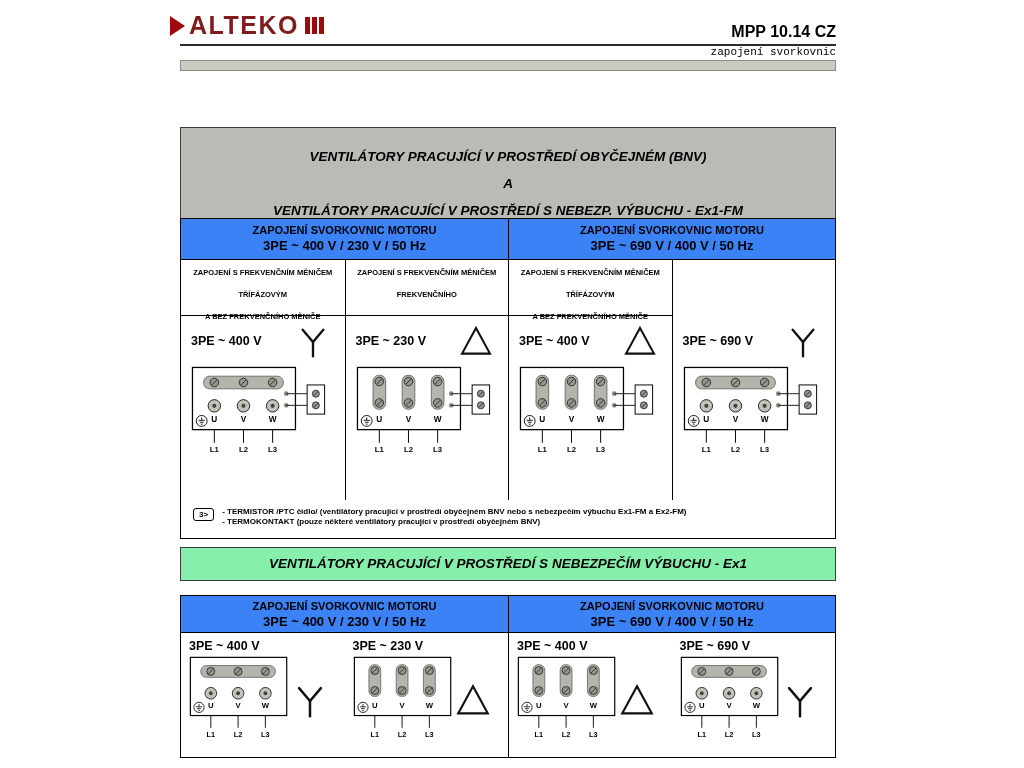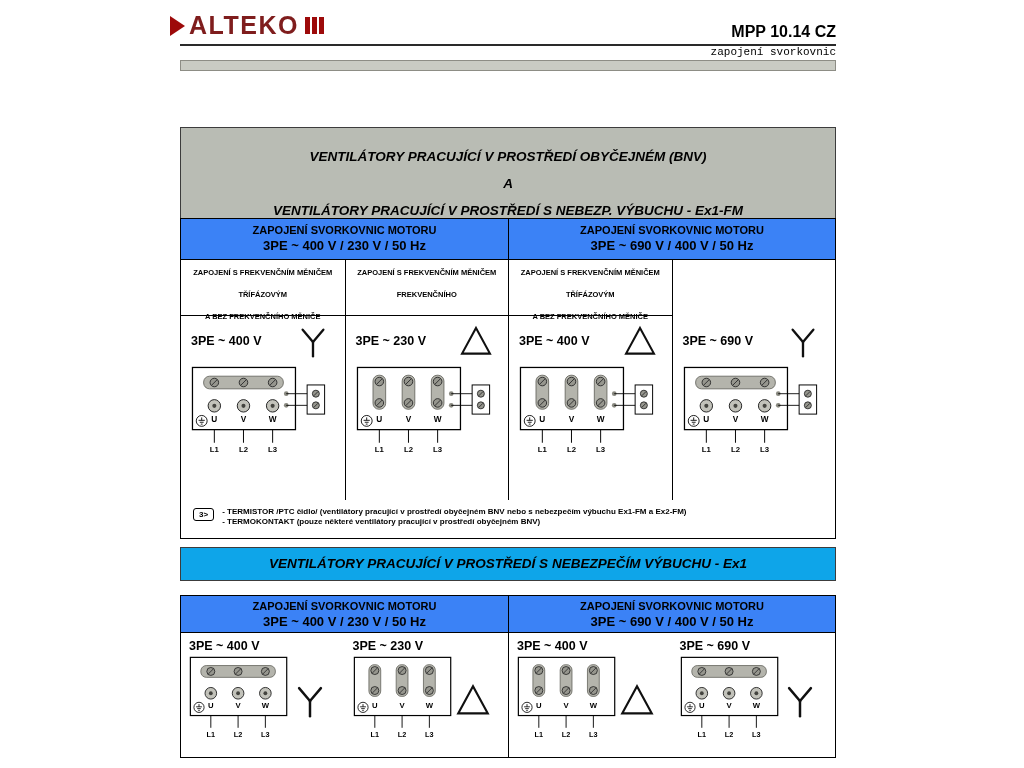--- a/index.html
+++ b/index.html
@@ -14,21 +14,21 @@
   .logo-bars { display:flex; gap:2px; margin-left:2px; }
   .logo-bars span { display:block; width:5px; height:17px; background:#9d0a0a; }
   .doc-code { position:absolute; left:180px; top:23px; width:656px; text-align:right; font-weight:bold; font-size:16px; }
   .hrule { position:absolute; left:180px; top:44px; width:656px; border-top:2px solid #2a2a2a; height:0; }
   .page-subtitle { position:absolute; left:180px; top:46px; width:656px; text-align:right; font-size:11px;font-family:Liberation Mono, monospace; }
   .subtitle-bar { position:absolute; left:180px; top:60px; width:656px; height:11px; background:#c9cbc3; border:1px solid #8d8d85; }
 
   
   .s1title { position:absolute; left:180px; top:95px; width:656px; height:114px; background:#b9bcb4; border:1px solid #3c3c3c; text-align:center; font-weight:bold; font-style:italic; font-size:13.5px; padding-top:21px;margin-top:32px; }
   .s1title .tl { margin-bottom:12px; }
-  .s2title { position:absolute; left:180px; top:547px; width:656px; height:34px; background:#0ea5e9; border:1px solid #3c3c3c; text-align:center; font-weight:bold; font-style:italic; font-size:13.5px; line-height:32px; }
+  .s2title { position:absolute; left:180px; top:547px; width:656px; height:34px; background:#86efac; border:1px solid #3c3c3c; text-align:center; font-weight:bold; font-style:italic; font-size:13.5px; line-height:32px; }
 
   
   .tbl { position:absolute; left:180px; width:656px; border:1.5px solid #000; background:#fff; }
   .tbl1 { top:218px; }
   .tbl2 { top:595px; }
   .tbl-hrow { display:flex; border-bottom:1px solid #000; }
   .tbl-h { width:50%; height:40px; background:#3b82f6; text-align:center; padding-top:5px; }
   .tbl2 .tbl-h { height:36px; padding-top:4px; }
   .tbl-h .h1 { font-weight:bold; font-size:11px; margin-bottom:2px; }
   .tbl-h .h2 { font-weight:bold; font-size:13px; }

